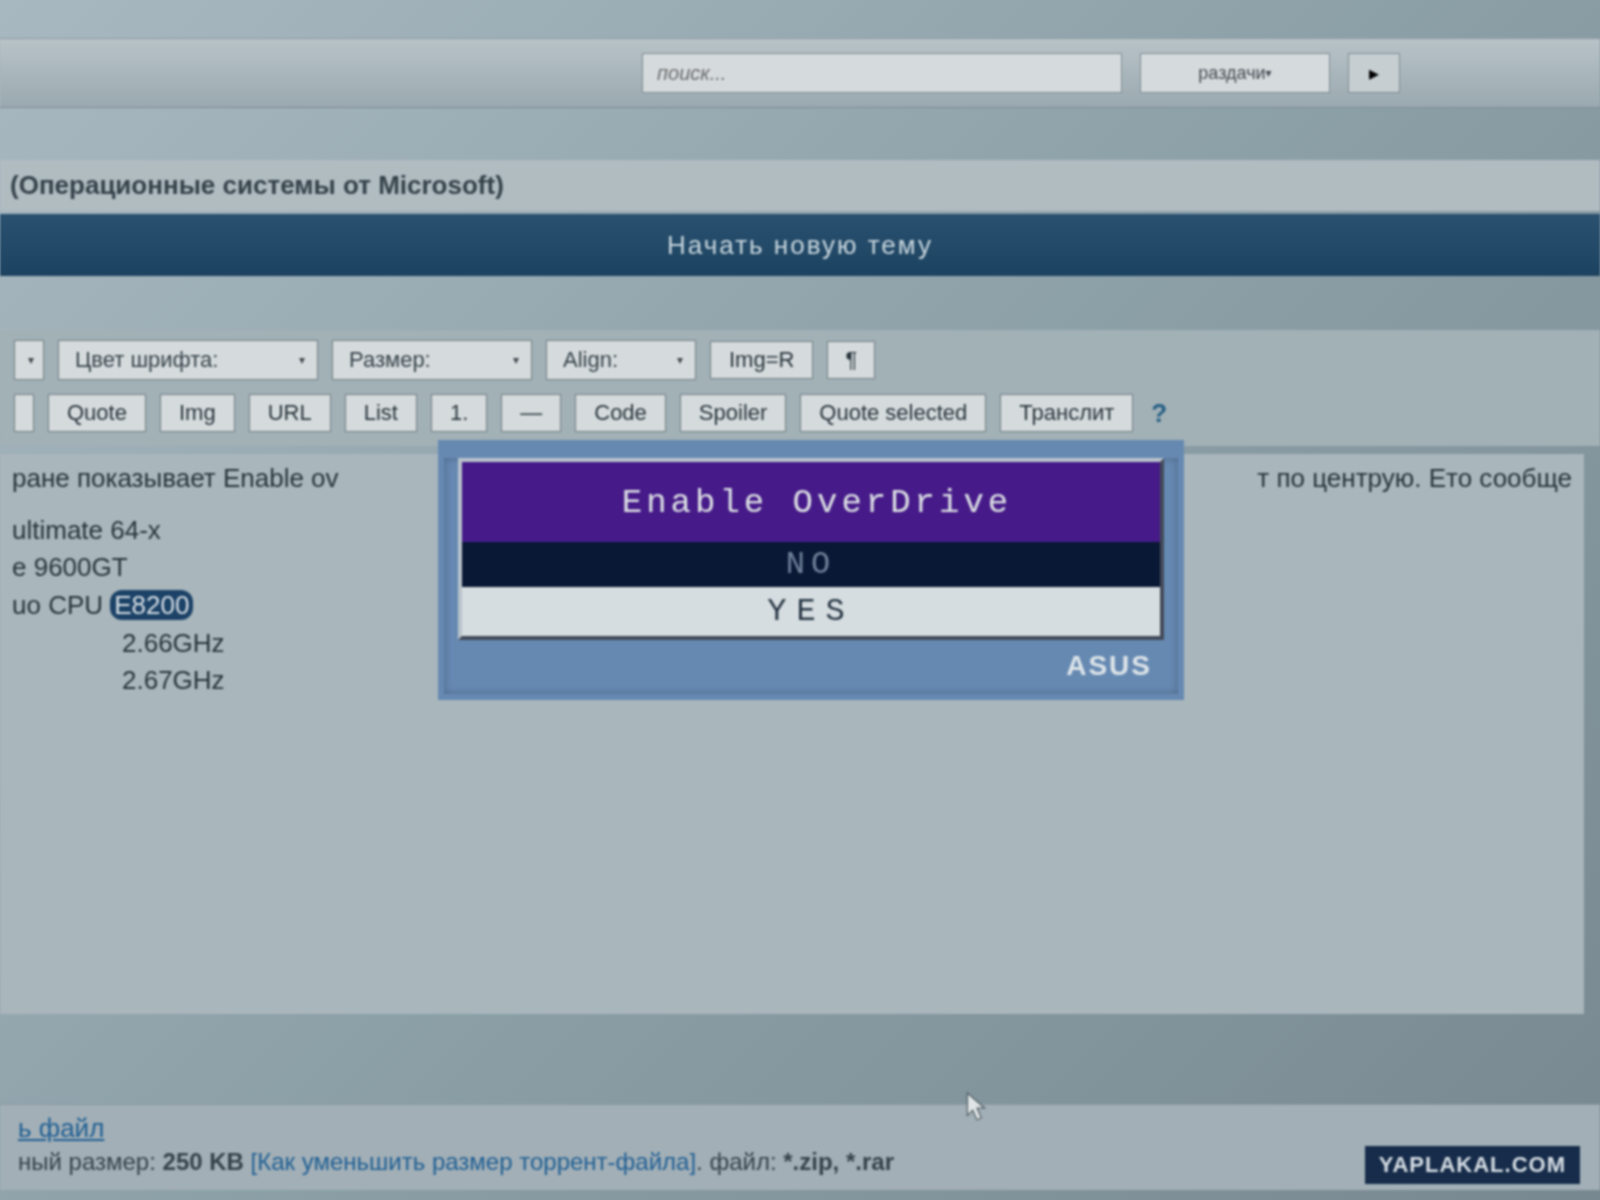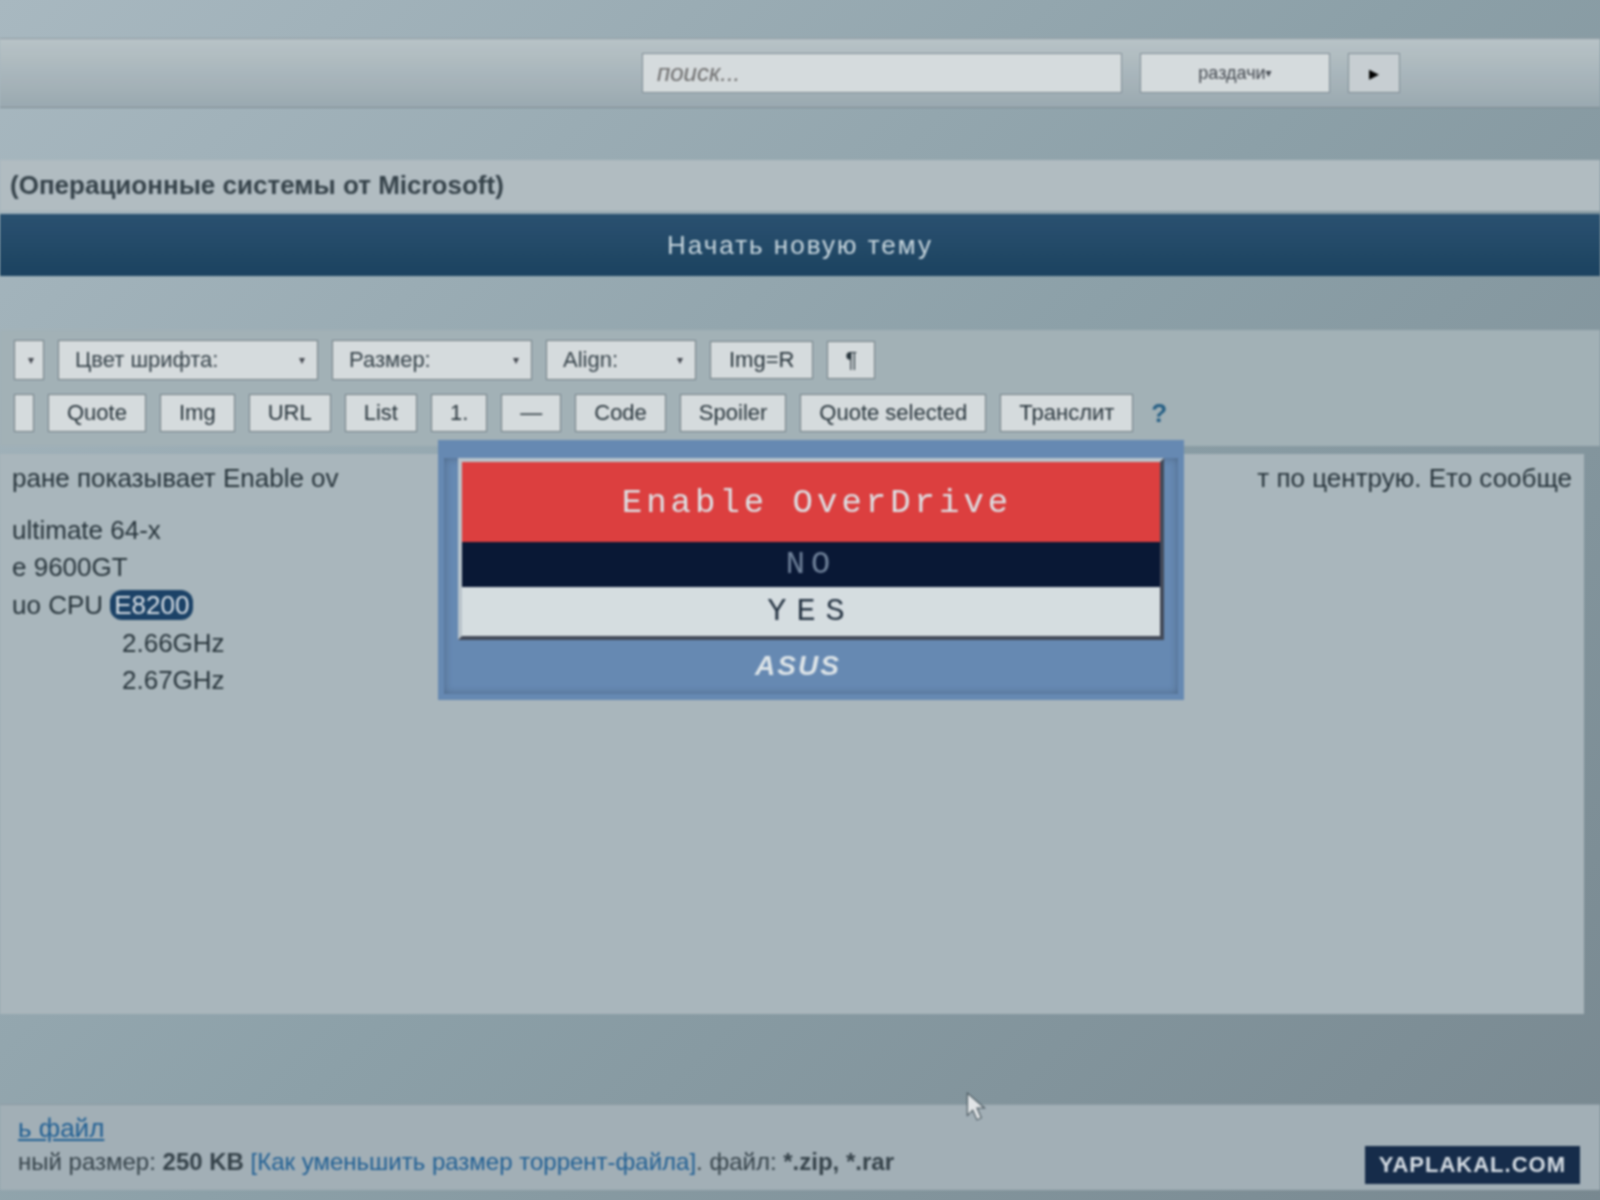--- a/index.html
+++ b/index.html
@@ -25,21 +25,21 @@
     align-items: center;
     justify-content: flex-end;
     padding-right: 200px;
     gap: 18px;
   }
   .search-input {
     width: 480px; height: 40px;
     background: #e8eef0;
     border: 1px solid #8898a0;
     padding: 0 14px;
-    font-size: 24px;
+    font-size: 20px;
     color: #15803d;
     font-style: italic;
   }
   .category-select {
     width: 190px; height: 40px;
     background: #e8eef0;
     border: 1px solid #8898a0;
     display: flex; align-items: center; justify-content: center;
     padding: 0 12px;
     font-size: 18px;
@@ -147,21 +147,21 @@
     box-shadow: 0 0 8px rgba(0,0,0,.25) inset;
   }
   .bios-inner {
     margin: 0 14px;
     border-top: 4px solid #c8d4dc;
     border-left: 4px solid #c8d4dc;
     border-right: 4px solid #485060;
     border-bottom: 4px solid #485060;
   }
   .bios-title {
-    background: #ef4444;
+    background: #4c1d95;
     color: #f0f4f8;
     font-family: "Courier New", monospace;
     font-size: 34px;
     letter-spacing: 4px;
     text-align: center;
     padding: 22px 0 20px 12px;
   }
   .bios-opt {
     font-family: "Courier New", monospace;
     font-size: 32px;
@@ -173,23 +173,22 @@
     background: #0a1a3a;
     color: #7a8ea8;
   }
   .bios-yes {
     background: #e8f0f4;
     color: #2a3a4a;
     padding: 6px 0;
     letter-spacing: 10px;
   }
   .bios-brand {
-    text-align: center;
+    text-align: right;
     color: #f0f8fc;
-    font-style: italic;
     font-weight: bold;
     font-size: 28px;
     letter-spacing: 2px;
     padding: 10px 26px 0 0;
     font-family: Arial, sans-serif;
   }
 
   
   .attach-area {
     position: absolute;

